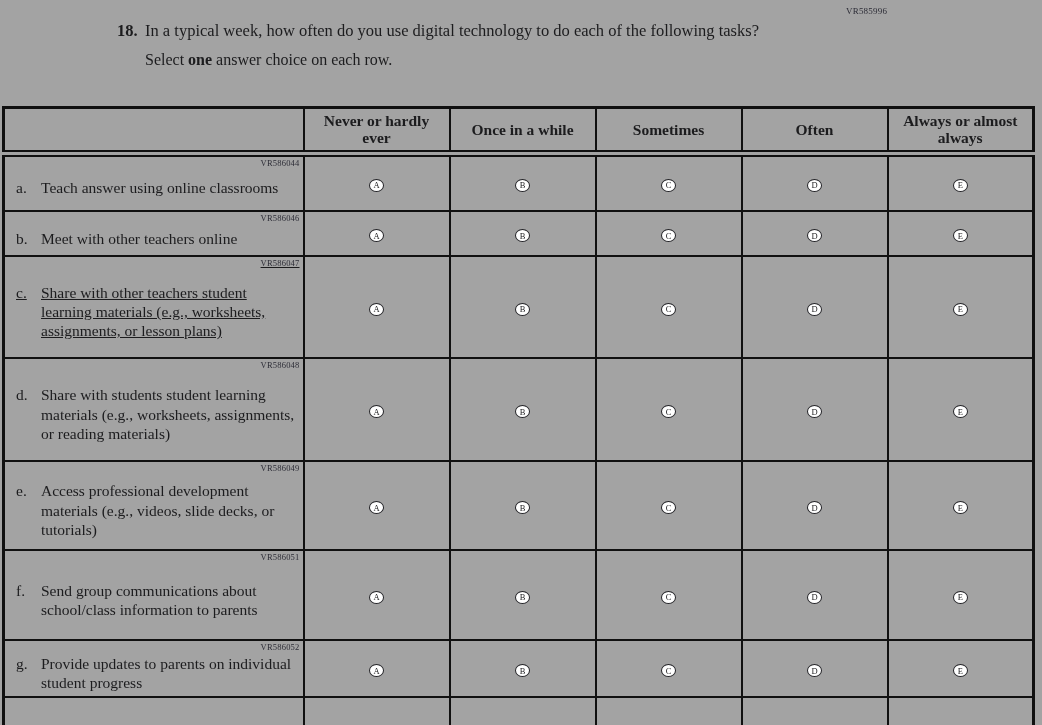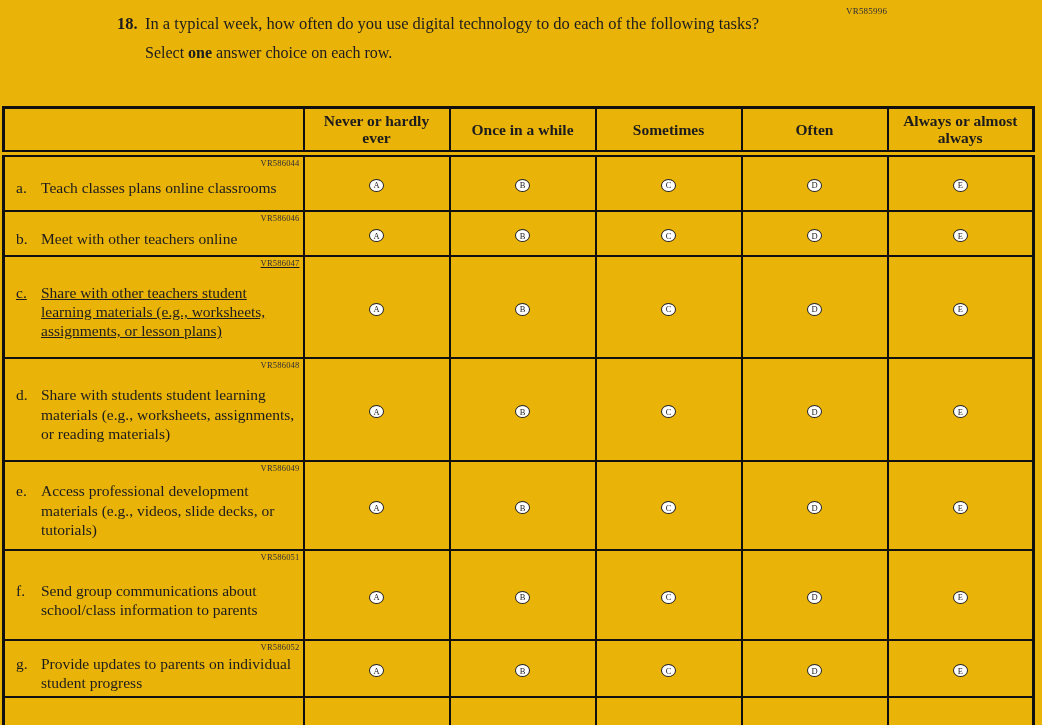--- a/index.html
+++ b/index.html
@@ -1,36 +1,36 @@
 <!DOCTYPE html>
 <html><head>
 <meta charset="utf-8">
 <style>
   * { margin: 0; padding: 0; box-sizing: border-box; }
   html, body { background: #ffffff; }
   .page {
     position: relative;
     width: 1042px;
     height: 725px;
-    background: #eab308;
+    background: #a3a3a3;
     overflow: hidden;
     font-family: "Liberation Serif", "DejaVu Serif", serif;
     color: #1c1c1e;
   }
   .vr-top {
     position: absolute;
     top: 6px;
     left: 846px;
     font-size: 9px;
     letter-spacing: 0.2px;
     color: #2c2c36;
   }
   .question {
     position: absolute;
-    top: 13px;
+    top: 20px;
     left: 117px;
     width: 700px;
   }
   .qrow { display: flex; }
   .qnum {
     font-weight: bold;
     font-size: 16.5px;
     line-height: 1.3;
     width: 28px;
     flex: none;
@@ -156,21 +156,21 @@
     </thead>
     <tbody>
 
       <tr class="r-a">
         <td class="label-cell">
           <div class="cellwrap">
             <div class="vr">VR586044</div>
             <div class="item">
                 <div class="item-inner">
               <span class="letter">a.</span>
-              <span class="ltext">Teach classes plans online classrooms</span>
+              <span class="ltext">Teach answer using online classrooms</span>
             </div>
               </div>
           </div>
         </td>
         <td class="opt"><span class="bubble">A</span></td>
         <td class="opt"><span class="bubble">B</span></td>
         <td class="opt"><span class="bubble">C</span></td>
         <td class="opt"><span class="bubble">D</span></td>
         <td class="opt"><span class="bubble">E</span></td>
       </tr>

